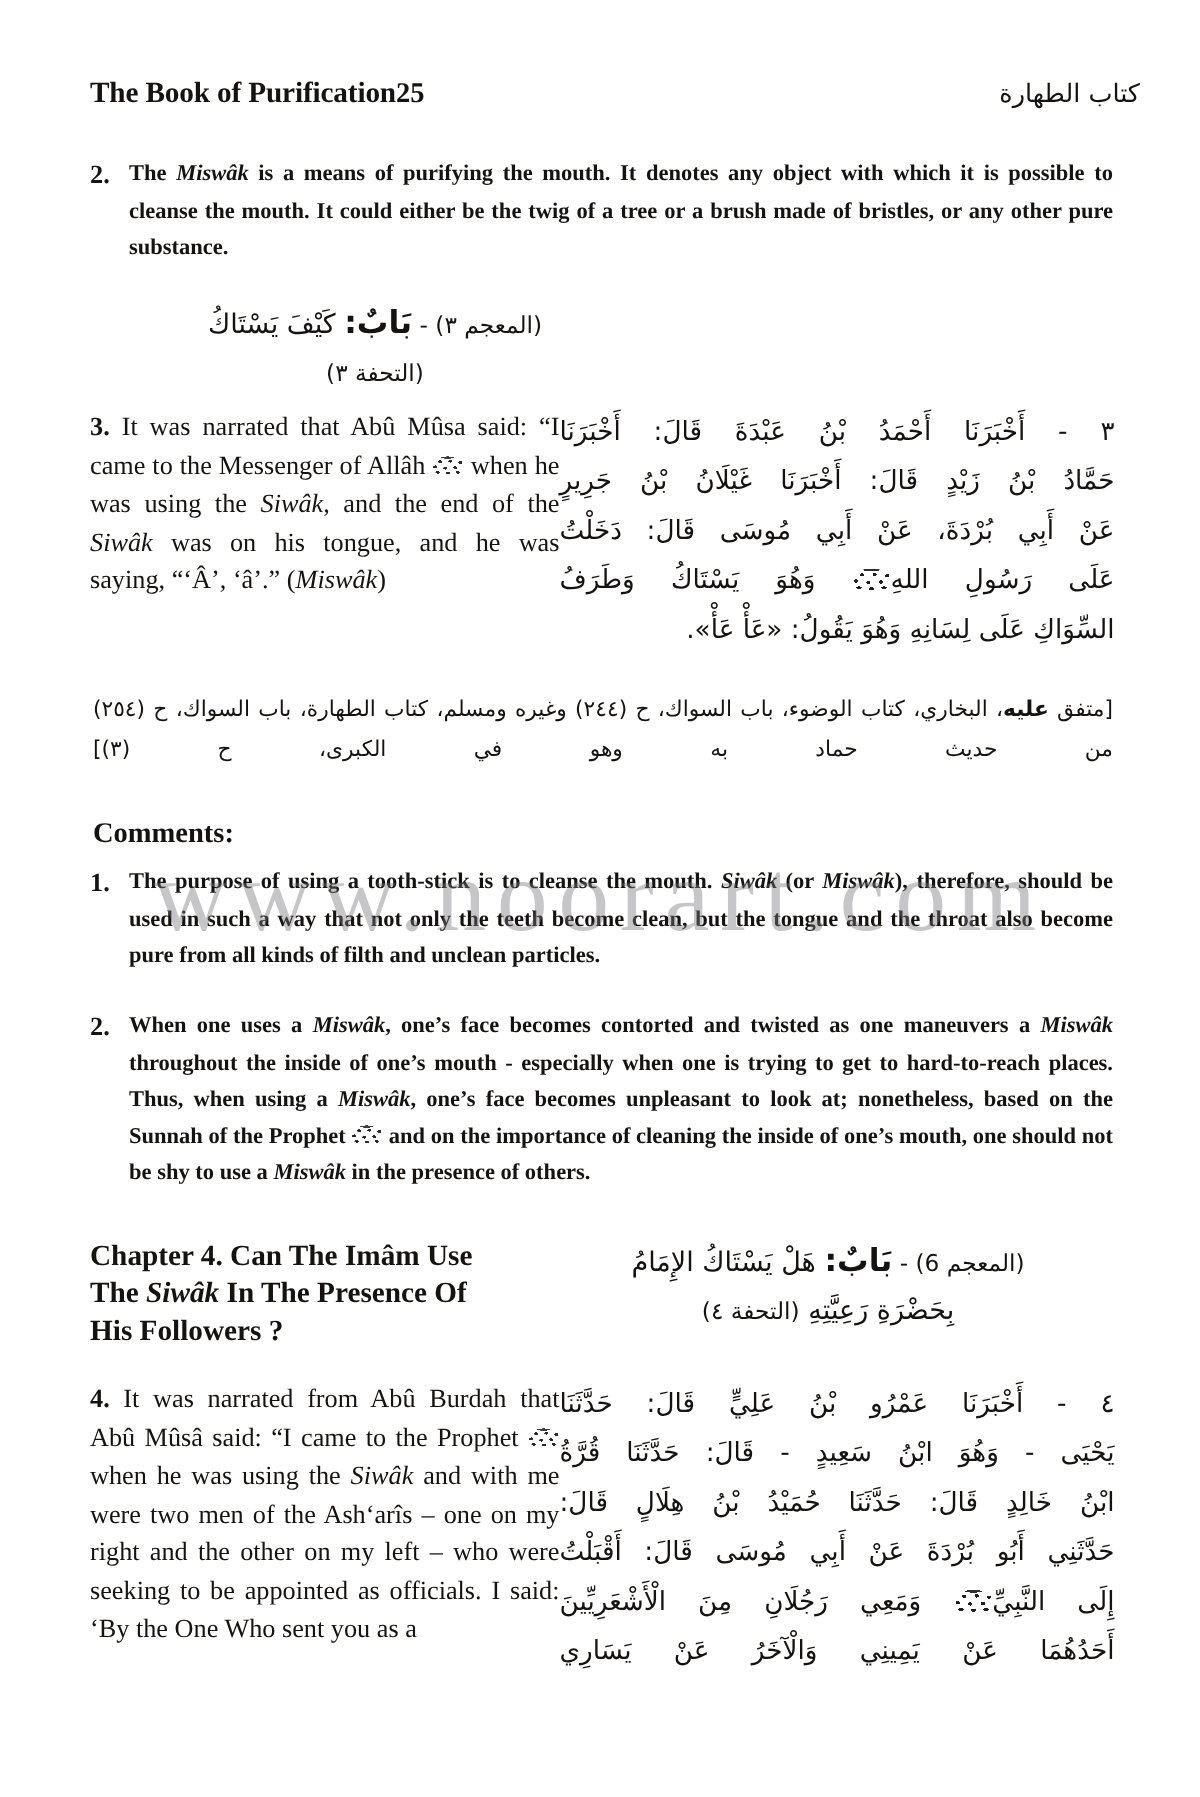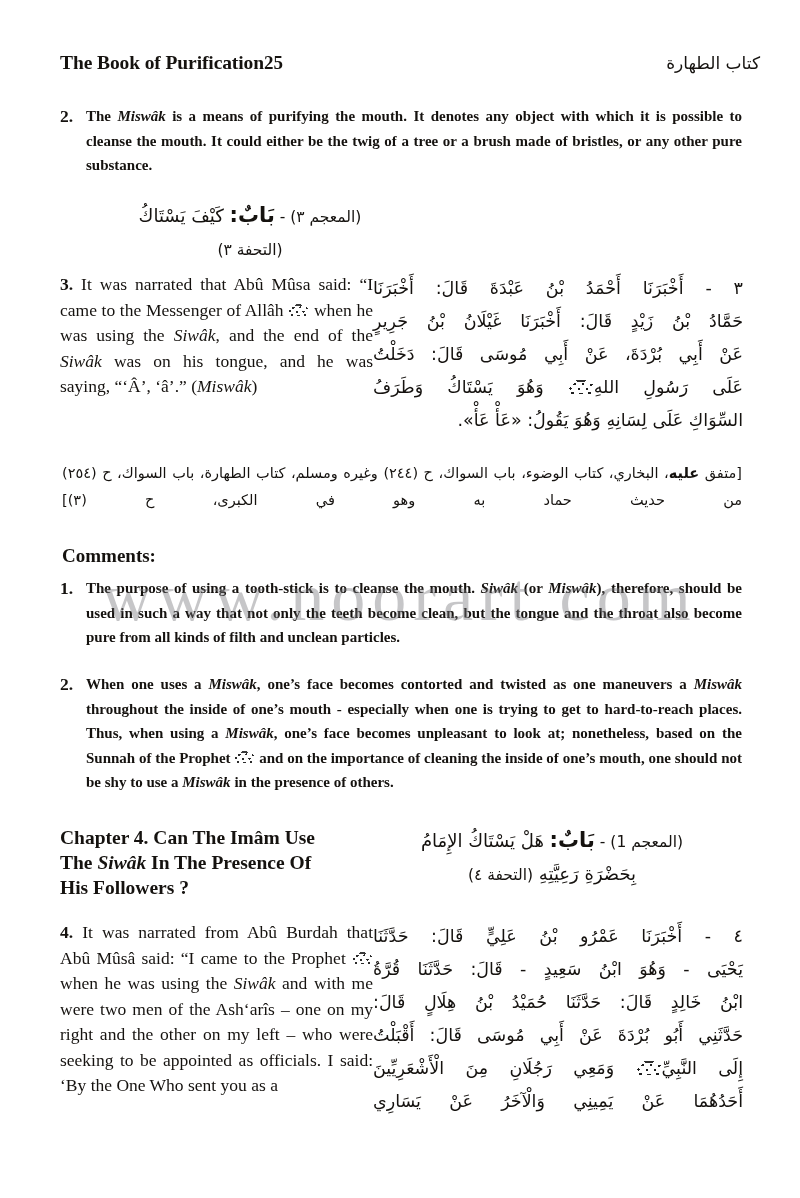--- a/index.html
+++ b/index.html
@@ -273,21 +273,21 @@
     <div class="itext"><span>When one uses a </span><i>Miswâk</i><span>, one’s face becomes contorted and twisted as one maneuvers a </span><i>Miswâk</i><span> throughout the inside of one’s mouth - especially when one is trying to get to hard-to-reach places. Thus, when using a </span><i>Miswâk</i><span>, one’s face becomes unpleasant to look at; nonetheless, based on the Sunnah of the Prophet </span><span class="pbuh"></span><span> and on the importance of cleaning the inside of one’s mouth, one should not be shy to use a </span><i>Miswâk</i><span> in the presence of others.</span></div>
   </div>
 
   <div class="chapter" style="top:825px;">
     <div class="en">
       <span>Chapter 4. Can The Imâm Use</span><br>
       <span>The </span><i>Siwâk</i><span> In The Presence Of</span><br>
       <span>His Followers ?</span>
     </div>
     <div class="ar">
-      <span class="mini">(المعجم 1) - </span><span class="bab">بَابٌ:</span><span> هَلْ يَسْتَاكُ الإِمَامُ</span><br>
+      <span class="mini">(المعجم 6) - </span><span class="bab">بَابٌ:</span><span> هَلْ يَسْتَاكُ الإِمَامُ</span><br>
       <span>بِحَضْرَةِ رَعِيَّتِهِ</span> <span class="mini">(التحفة ٤)</span>
     </div>
   </div>
 
   <div class="hadith" style="top:920px;">
     <div class="en-col">
       <span style="font-weight:bold;">4.</span>
       <span>It was narrated from Abû Burdah that Abû Mûsâ said: “I came to the Prophet </span><span class="pbuh"></span><span> when he was using the </span><i>Siwâk</i><span> and with me were two men of the Ash‘arîs – one on my right and the other on my left – who were seeking to be appointed as officials. I said: ‘By the One Who sent you as a</span>
     </div>
     <div class="ar-col">

